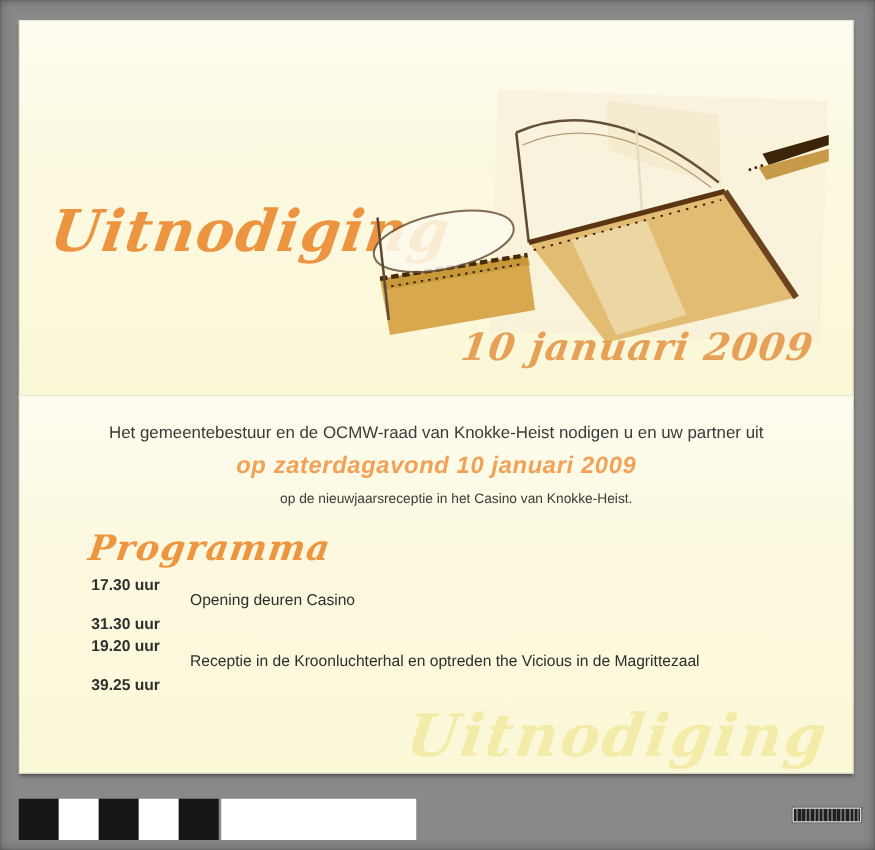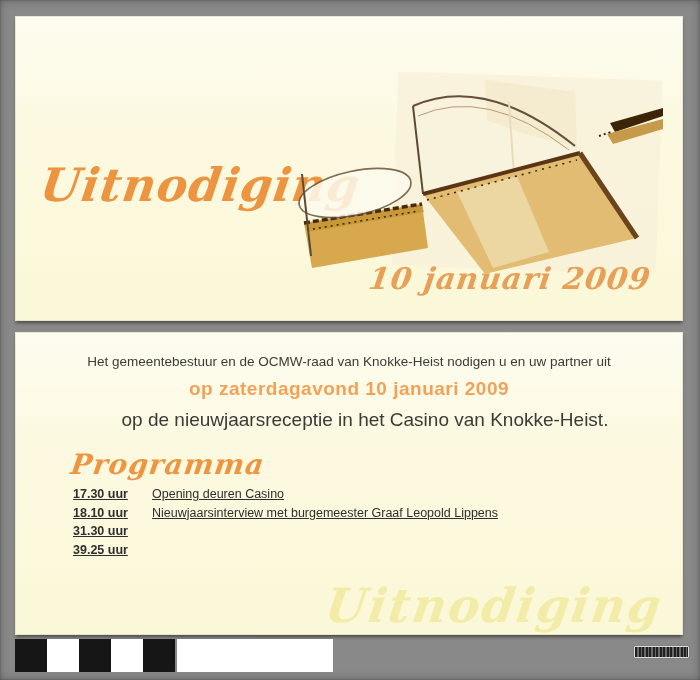--- a/index.html
+++ b/index.html
@@ -13,21 +13,21 @@
   .vignette{
     position:absolute;inset:0;pointer-events:none;
     box-shadow:inset 0 0 10px rgba(0,0,0,.28), inset 0 0 2px rgba(0,0,0,.35);
   }
   .card{
     position:absolute;left:15px;width:668px;
     background:linear-gradient(to bottom,#fefcf0 0%,#fcf9e1 35%,#fbf8d8 100%);
     box-shadow:0 3px 3px -1px rgba(0,0,0,.45), inset 0 0 0 1px rgba(150,140,100,.18);
   }
   .card-front{top:16px;height:305px;}
-  .card-back{top:332px;height:303px;}
+  .card-back{top:316px;height:303px;}
 
   .script{
     font-family:"DejaVu Serif",serif;
     font-style:italic;font-weight:bold;
     transform:skewX(-8deg);
     white-space:nowrap;
   }
   .front-title{
     position:absolute;left:26px;top:146px;
     font-size:46px;line-height:1;
@@ -35,33 +35,33 @@
   }
   .front-date{
     position:absolute;right:32px;top:248px;
     font-size:30px;line-height:1;
     color:#e7a058;letter-spacing:1px;
   }
   .photo{position:absolute;left:262px;top:56px;width:388px;height:205px;}
 
   .invite{ text-align:center; padding-top:22px; color:#3a3a3a;}
   .invite-line1{font-size:13.5px;}
-  .invite-line2{font-size:19px;font-weight:bold;color:#f1a258;margin-top:9px;letter-spacing:.5px;}
-  .invite-line3{font-size:19px;margin-top:9px;padding-left:32px;}
+  .invite-line2{font-size:19px;font-weight:bold;color:#f1a258;margin-top:9px;letter-spacing:.5px;font-style:italic;}
+  .invite-line3{font-size:11px;margin-top:9px;padding-left:32px;}
 
   .programma{
     margin:20px 0 6px 56px;
     font-size:28px;line-height:1;
     color:#ee9540;letter-spacing:1px;
     width:max-content;
   }
-  .schedule{margin-left:58px;font-size:12.5px;color:#2e2e2e;text-decoration:underline;}
+  .schedule{margin-left:58px;font-size:12.5px;color:#2e2e2e;}
   .schedule-row{display:flex;line-height:18.6px;}
   .schedule-time{width:79px;font-weight:bold;flex:0 0 auto;}
-  .schedule-event{flex:1 1 auto;}
+  .schedule-event{flex:1 1 auto;margin-top:12px;}
 
   .back-watermark{
     position:absolute;right:20px;bottom:6px;
     font-size:47px;line-height:1;
     color:#f2eca8;letter-spacing:2px;
   }
 
   .strip{
     position:absolute;left:15px;top:639px;height:33px;
     display:flex;align-items:stretch;
@@ -131,25 +131,25 @@
   </div>
 
   <div class="programma script">Programma</div>
 
   <div class="schedule">
     <div class="schedule-row">
       <span class="schedule-time">17.30 uur</span>
       <span class="schedule-event">Opening deuren Casino</span>
     </div>
     <div class="schedule-row">
-      <span class="schedule-time">18.10 uur</span>
-      <span class="schedule-event">Nieuwjaarsinterview met burgemeester Graaf Leopold Lippens</span>
+      <span class="schedule-time">31.30 uur</span>
     </div>
     <div class="schedule-row">
-      <span class="schedule-time">31.30 uur</span>
+      <span class="schedule-time">19.20 uur</span>
+      <span class="schedule-event">Receptie in de Kroonluchterhal en optreden the Vicious in de Magrittezaal</span>
     </div>
     <div class="schedule-row">
       <span class="schedule-time">39.25 uur</span>
     </div>
   </div>
 
   <div class="back-watermark script">Uitnodiging</div>
 </div>
 
 <div class="strip">

